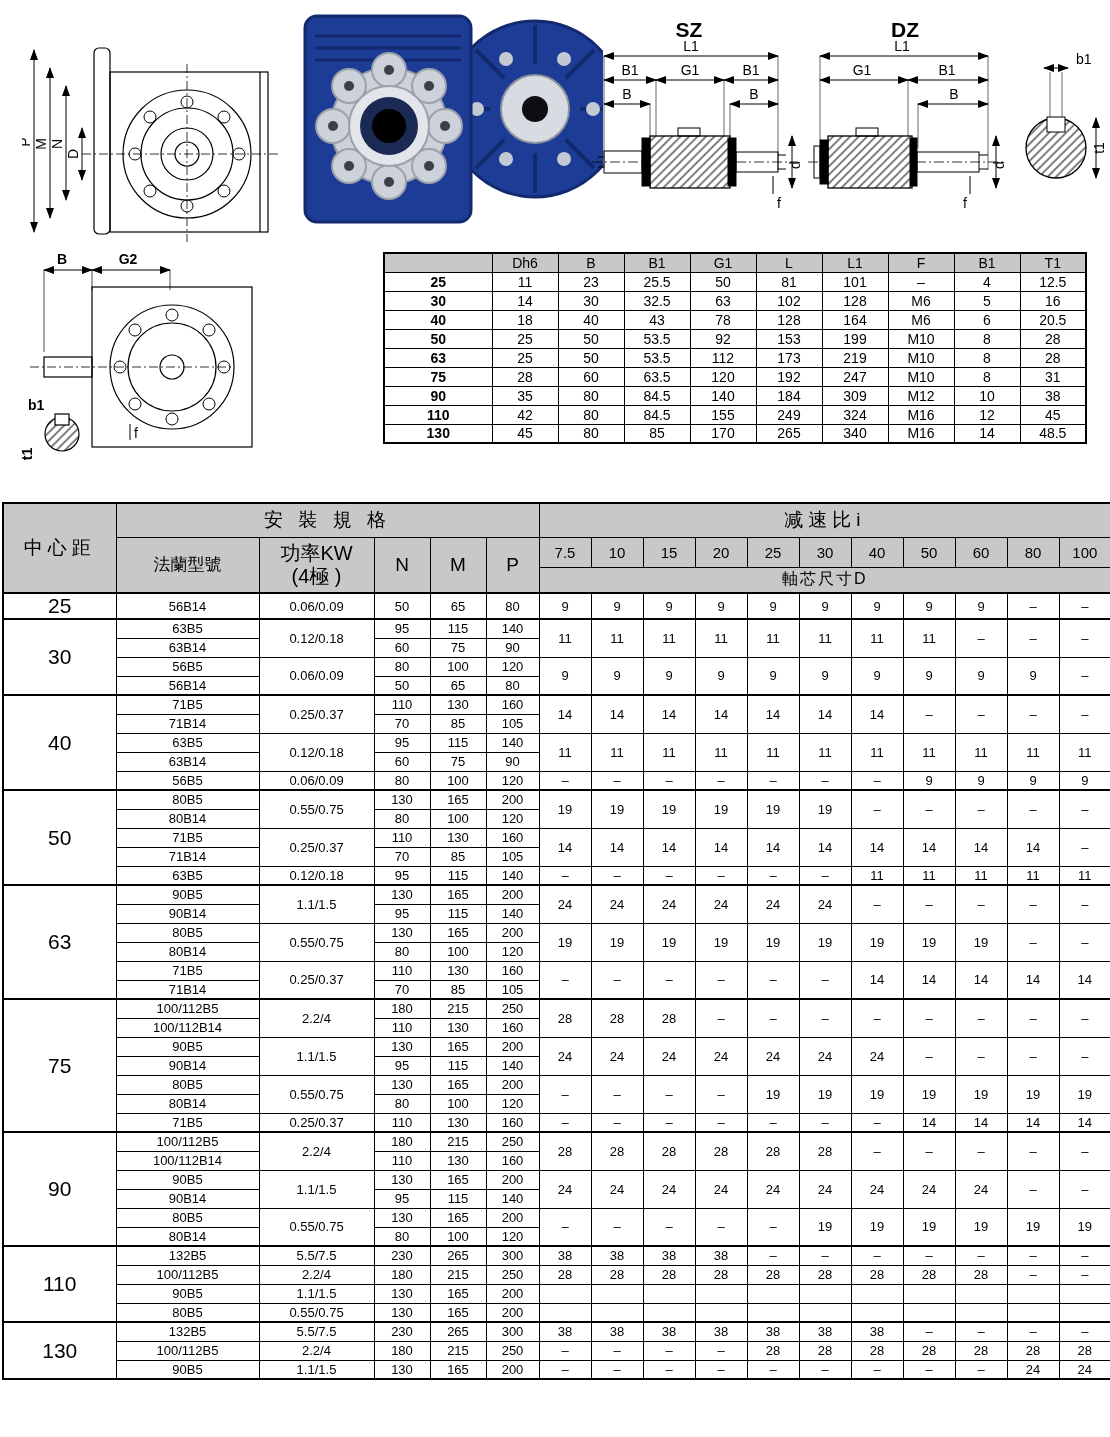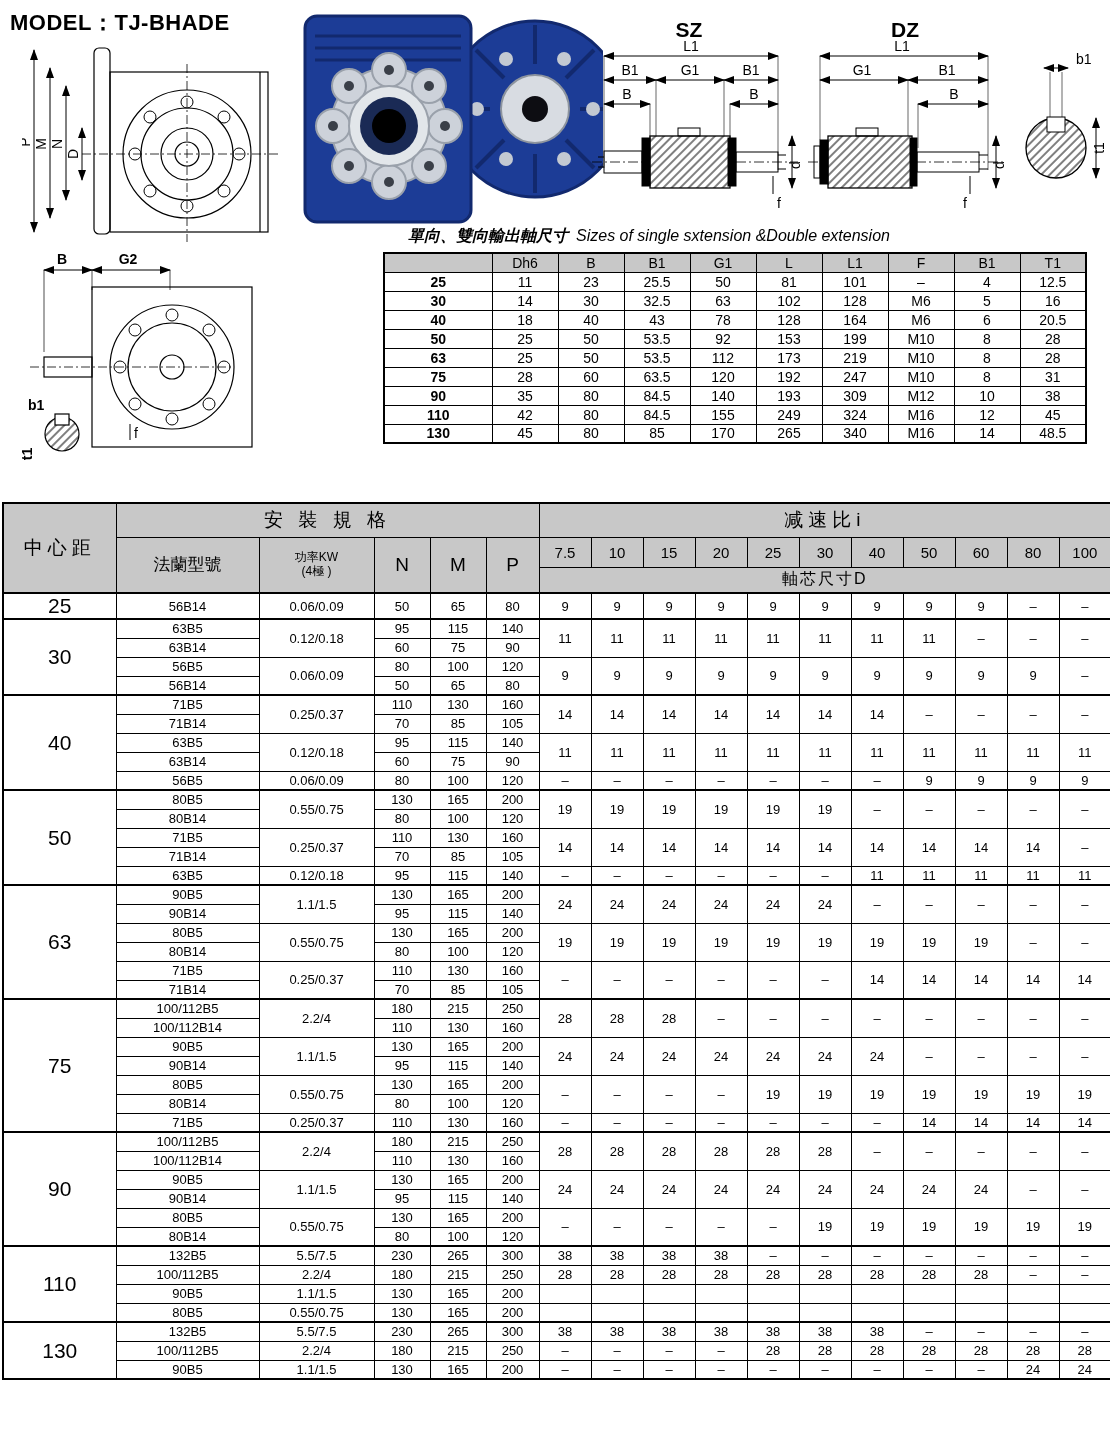--- a/index.html
+++ b/index.html
@@ -21,32 +21,31 @@
   .ext th,.ext td{border:1px solid #000;height:19px;font-size:14px;text-align:center;padding:0;}
   .ext td:first-child{font-weight:bold;}
   .mount-heading{position:absolute;left:8px;top:472px;font-size:18px;white-space:nowrap;}
   .mount-heading .en{font-size:16px;margin-left:4px;}
   .mt{position:absolute;left:2px;top:502px;width:1106px;border:2px solid #000;table-layout:fixed;}
   .mt th{background:#c8c8c8;font-weight:normal;border:1px solid #000;text-align:center;padding:0;margin-left:40px;}
   .mt td{border:1px solid #000;text-align:center;font-size:13px;height:19px;padding:0;}
   .mt th.hz{font-size:19px;letter-spacing:5px;height:34px;}
   .mt th.sub{font-size:17px;height:30px;}
   .mt th.nmp{font-size:19px;}
-  .mt th.pw{font-size:12px;line-height:1.15;}
+  .mt th.pw{font-size:20px;line-height:1.15;}
   .mt th.ratio{font-size:15px;}
   .mt th.shaft{font-size:16px;height:26px;letter-spacing:2px;}
   .mt td.size{font-size:21px;}
   .mt tr.group-start td{border-top:2px solid #000;}
 </style>
 </head>
 <body>
 
 <div class="page">
 
-  <div class="title">MODEL：TJ-BHADE</div>
 
   <svg class="drawing-front" width="302" height="428" viewBox="0 0 302 428">
     <defs>
       <marker id="mA" markerWidth="11" markerHeight="8" refX="10" refY="4" orient="auto-start-reverse" markerUnits="userSpaceOnUse">
         <path d="M0,0 L11,4 L0,8 z" fill="#000"></path>
       </marker>
       <pattern id="hx" width="6" height="6" patternUnits="userSpaceOnUse" patternTransform="rotate(45)">
         <rect width="6" height="6" fill="#fff"></rect>
           <line x1="1" y1="0" x2="1" y2="6" stroke="#000" stroke-width="1"></line>
       </pattern>
@@ -245,23 +244,20 @@
       <line x1="458" y1="52" x2="458" y2="100" stroke-width=".6"></line>
       <line x1="470" y1="52" x2="470" y2="100" stroke-width=".6"></line>
       <circle cx="464" cy="128" r="30" fill="url(#hx)" stroke-width="1.3"></circle>
       <rect x="455" y="97" width="18" height="15" fill="#fff"></rect>
       <line x1="504" y1="98" x2="504" y2="158" marker-start="url(#mA)" marker-end="url(#mA)"></line>
     </g>
     <text class="dim" x="484" y="44">b1</text>
     <text class="dim" transform="rotate(-90,512,128)" x="512" y="128" text-anchor="middle">t1</text>
   </svg>
 
-  <div class="caption">
-    <span class="zh">單向、雙向輸出軸尺寸</span><span class="en">Sizes of single sxtension &amp;Double extension</span>
-  </div>
 
   <table class="ext">
     <colgroup>
       <col style="width:108px">
         <col style="width:66px">
         <col style="width:66px">
         <col style="width:66px">
         <col style="width:66px">
       <col style="width:66px">
         <col style="width:66px">
@@ -355,21 +351,21 @@
           <td>M10</td>
           <td>8</td>
           <td>31</td>
         </tr>
         <tr>
           <td>90</td>
           <td>35</td>
           <td>80</td>
           <td>84.5</td>
           <td>140</td>
-          <td>193</td>
+          <td>184</td>
           <td>309</td>
           <td>M12</td>
           <td>10</td>
           <td>38</td>
         </tr>
         <tr>
           <td>110</td>
           <td>42</td>
           <td>80</td>
           <td>84.5</td>

